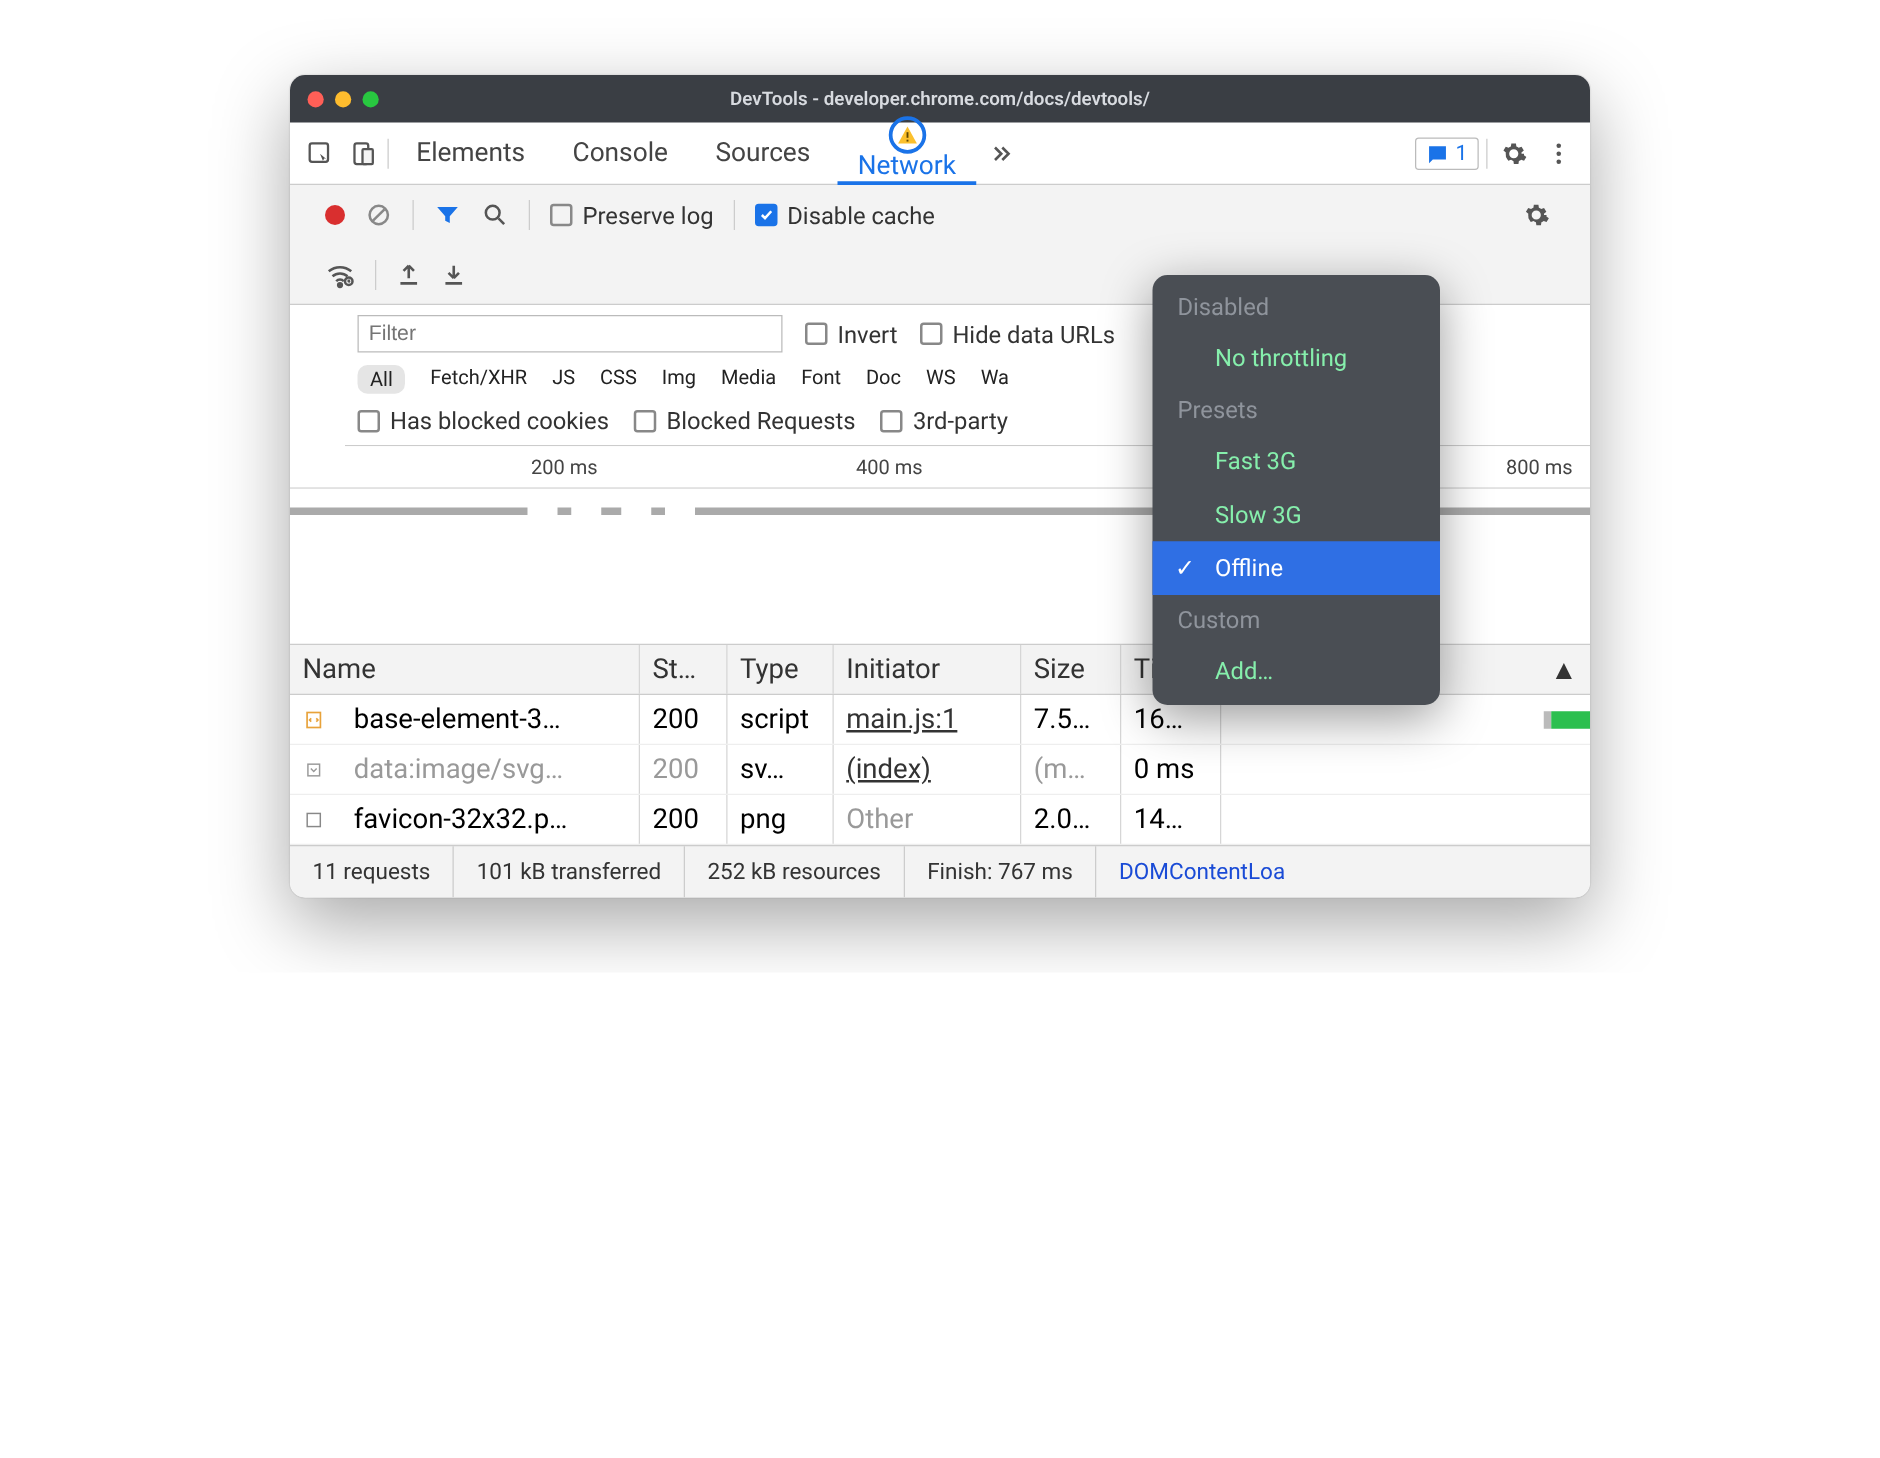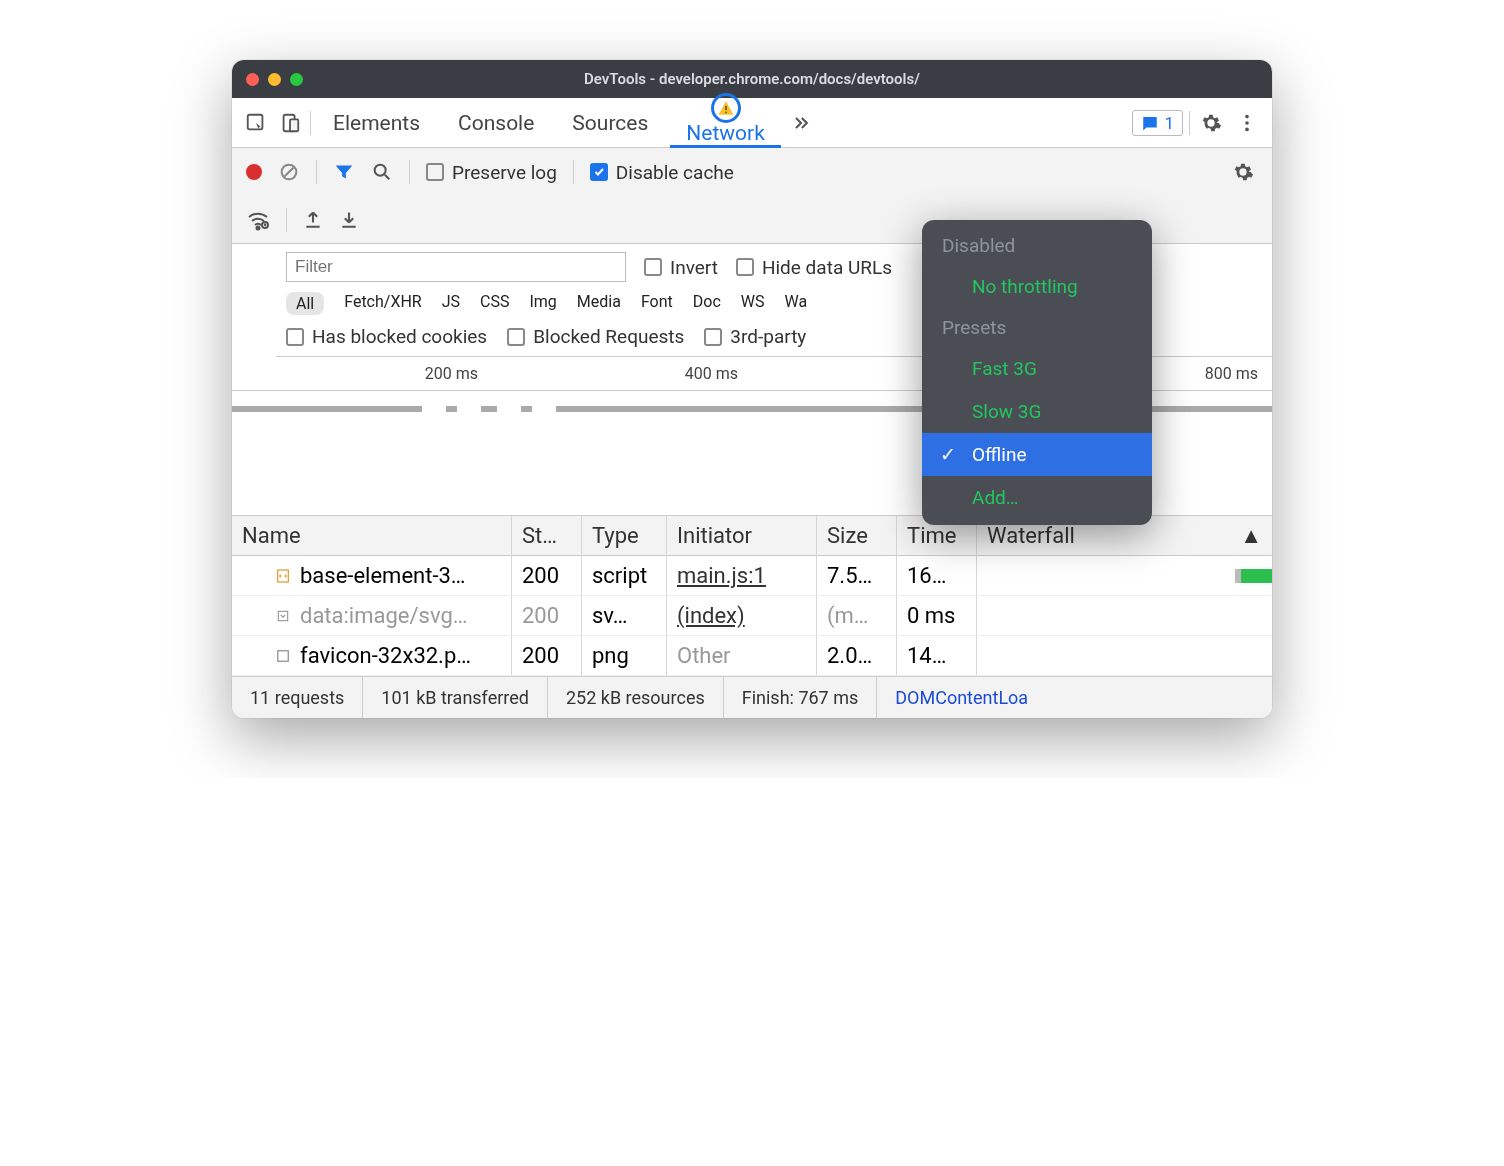--- a/index.html
+++ b/index.html
@@ -51,21 +51,21 @@
 .tabs-row .tab.active { color: #1a73e8; border-bottom: 3px solid #1a73e8; margin-bottom: -1px; }
 .spacer { flex: 1; }
 .issues-badge {
   display: flex; align-items: center; gap: 5px; border: 1px solid #bbb;
   border-radius: 3px; padding: 2px 8px; color: #1a73e8; font-size: 17px; cursor: pointer;
 }
 .gear-btn, .more-btn { width: 30px; height: 30px; display: flex; align-items: center; justify-content: center; color: #555; cursor: pointer; }
 
 .toolbar1, .toolbar2 {
   display: flex; align-items: center; height: 48px;
-  border-bottom: 1px solid #ccc; padding: 0 14px; gap: 16px;
+  border-bottom: 1px solid #ccc; padding: 0 28px; gap: 16px;
   background: #f3f3f3; position: relative;
 }
 .toolbar1 { border-bottom: none; }
 .toolbar2 { border-top: none; }
 .record-dot { width: 16px; height: 16px; border-radius: 50%; background: #d92f2f; cursor:pointer; }
 .tb-icon { color: #666; cursor: pointer; }
 .tb-sep { width: 1px; height: 24px; background: #ccc; }
 .checkbox-label { display: flex; align-items: center; gap: 8px; font-size: 19px; color: #333; cursor: pointer; }
 .cb { width: 18px; height: 18px; border: 2px solid #888; border-radius: 3px; display:inline-flex; align-items:center; justify-content:center; }
 .cb.checked { background: #1a73e8; border-color: #1a73e8; color: #fff; }
@@ -99,21 +99,21 @@
   display:grid; grid-template-columns: 280px 70px 85px 150px 80px 80px 1fr;
   align-items:center; font-size:22px;
 }
 .table-hdr { background:#f3f3f3; height:40px; border-bottom:1px solid #ccc; color:#333; }
 .table-hdr > div, .table-row > div {
   padding: 0 10px; height:100%; display:flex; align-items:center;
   border-right:1px solid #d6d6d6; overflow:hidden; white-space:nowrap; text-overflow:ellipsis;
 }
 .table-hdr > div:last-child, .table-row > div:last-child { border-right:none; justify-content:space-between; }
 .table-row { height:40px; border-bottom:1px solid #eee; }
-.table-row .name-cell { gap:8px;margin-left:32px; }
+.table-row .name-cell { gap:23px; }
 .name-icon { width:18px; height:18px; display:inline-flex; align-items:center; justify-content:center; }
 .initiator-link { text-decoration: underline; color:#333; cursor:pointer; }
 .muted { color:#999; }
 .wf-cell { position:relative; }
 .wf-bar { position:absolute; height:14px; display:flex; align-items:center; }
 .wf-seg { height:14px; }
 
 .statusbar {
   display:flex; align-items:center; height:42px; border-top:1px solid #ccc;
   background:#f3f3f3; font-size:18px; color:#333;
@@ -121,21 +121,21 @@
 .statusbar > div { padding: 0 18px; border-right:1px solid #ccc; height:100%; display:flex; align-items:center; }
 .statusbar > div:last-child { border-right:none; color:#1a4bd6; }
 
 
 .dropdown {
   position:absolute; top: 160px; left: 690px; width: 230px;
   background:#4a4e54; border-radius:12px; padding:6px 0; color:#cfd3d9;
   box-shadow: 0 10px 40px rgba(0,0,0,.4); z-index: 50; font-size:19px;
 }
 .dd-group-label { color:#8f949c; padding:8px 20px; }
-.dd-item { padding: 10px 20px 10px 50px; position:relative; cursor:pointer; color:#22c55e; }
+.dd-item { padding: 10px 20px 10px 50px; position:relative; cursor:pointer; color:#86efac; }
 .dd-item.selected { background:#2f6fe4; color:#fff; }
 .dd-item .check { position:absolute; left:18px; }
 
 .circle-highlight {
   width:30px; height:30px; border:3px solid #1a73e8; border-radius:50%;
   position:absolute; pointer-events:none;
 }
 svg { display:block; }
 </style>
 </head>
@@ -428,16 +428,17 @@
   <div class="dropdown">
     <div class="dd-group-label">Disabled</div>
     <div class="dd-item">No throttling</div>
     <div class="dd-group-label">Presets</div>
     <div class="dd-item">Fast 3G</div>
     <div class="dd-item">Slow 3G</div>
     <div class="dd-item selected">
       <span class="check">✓</span>
       <span>Offline</span>
     </div>
+    <div class="dd-group-label">Custom</div>
     <div class="dd-item">Add…</div>
   </div>
 
 </div>
 
 </body></html>

